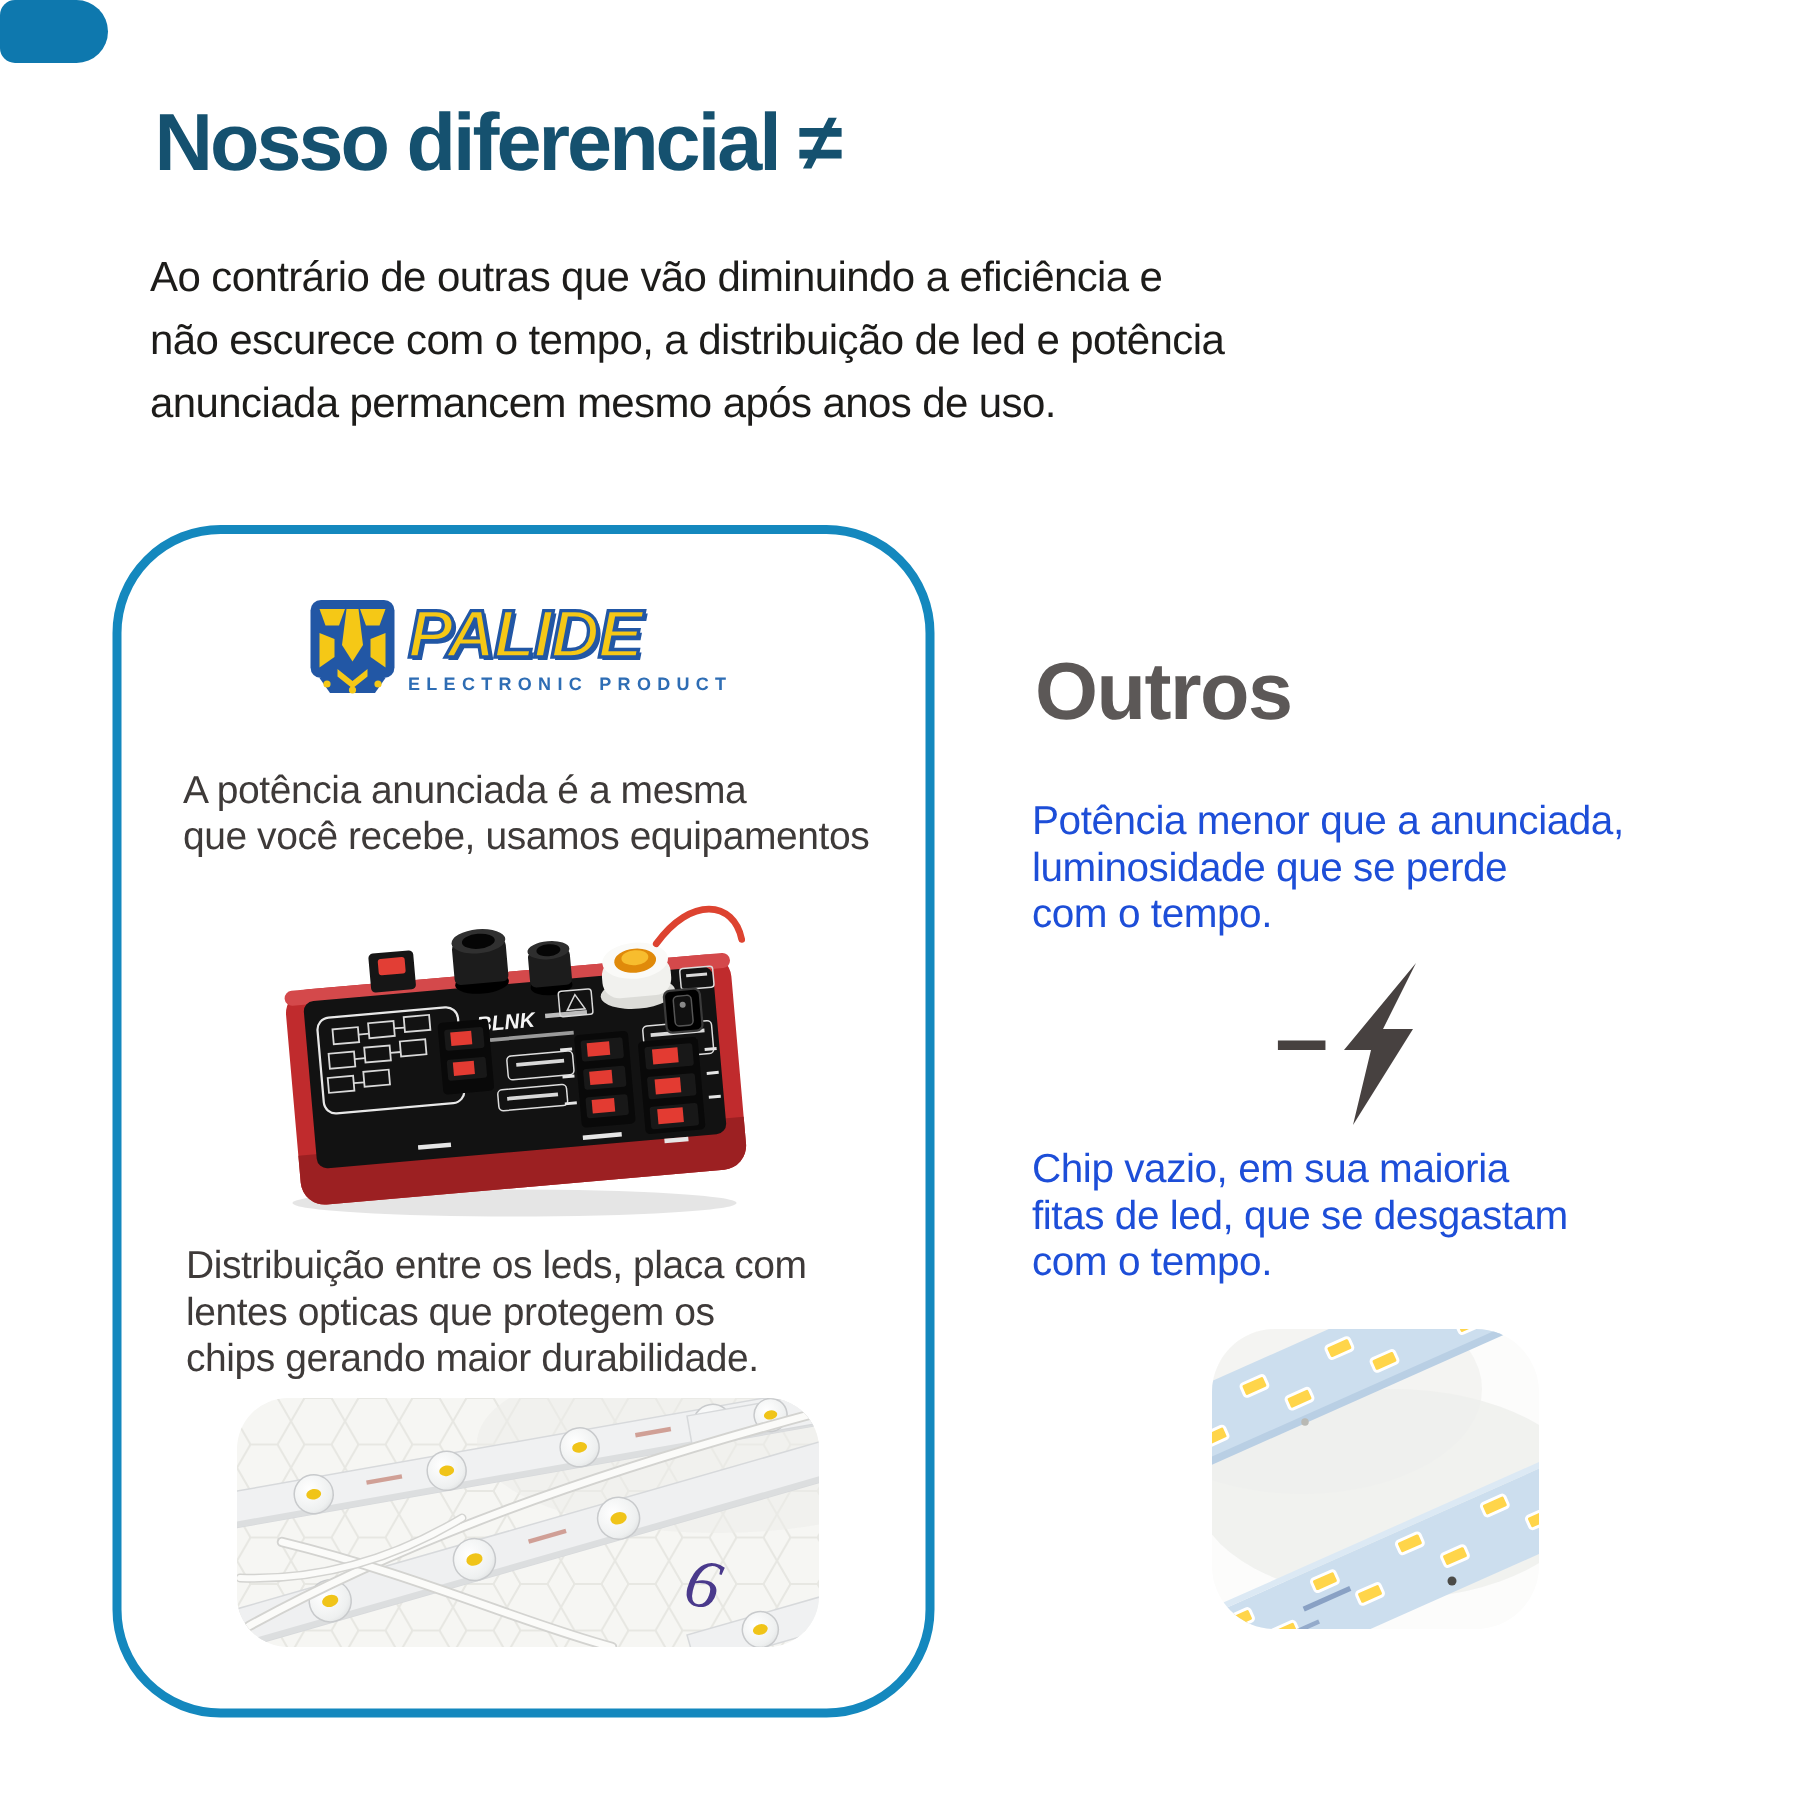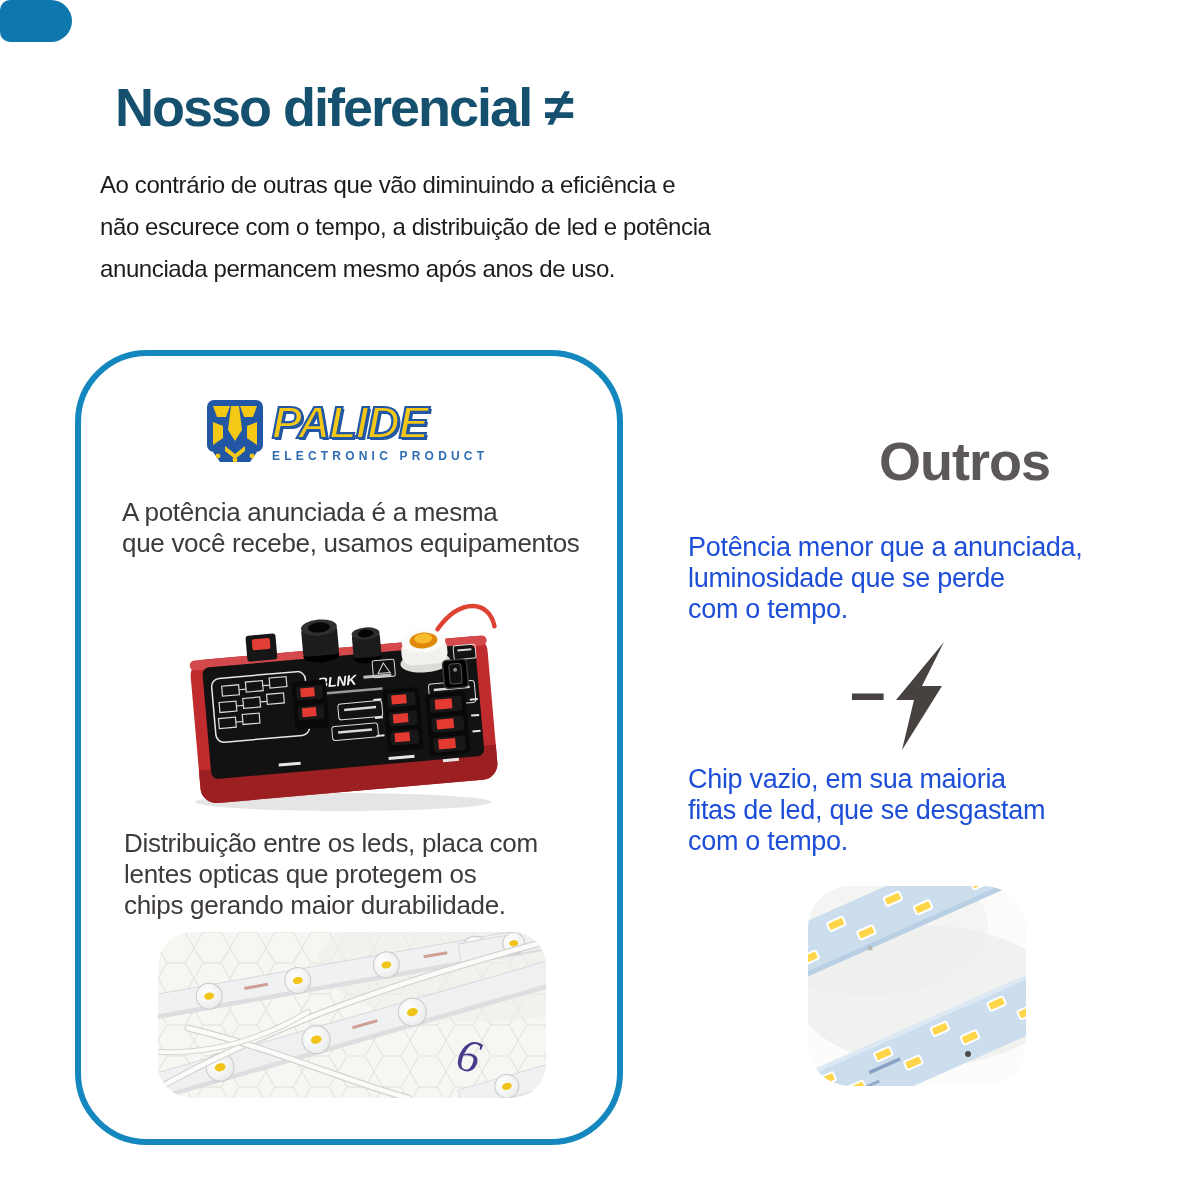--- a/index.html
+++ b/index.html
@@ -2,42 +2,42 @@
 <html><head>
 <meta charset="utf-8">
 <style>
   html,body{margin:0;padding:0;background:#ffffff;}
   #canvas{position:relative;width:1200px;height:1200px;background:#ffffff;overflow:hidden;
           font-family:"Liberation Sans",sans-serif;}
 
   
   .title-pill{position:absolute;left:0;top:80;width:72px;height:42px;background:#0e78ae;
               border-radius:10px 21px 21px 10px;}
-  .page-title{position:absolute;left:99px;top:60px;margin:16px;font-size:54px;font-weight:700;
+  .page-title{position:absolute;left:99px;top:60px;margin:4px;font-size:54px;font-weight:700;
               letter-spacing:-2px;color:#15516f;white-space:nowrap;}
-  .intro{position:absolute;left:100px;top:164px;font-size:24px;line-height:42px;
+  .intro{position:absolute;left:100px;top:164px;font-size:28px;line-height:42px;
          letter-spacing:-0.4px;color:#1d1c1a;white-space:nowrap;}
 
   
   .palide-card{position:absolute;left:75px;top:350px;width:548px;height:795px;
                border:6px solid #1488be;border-radius:72px;box-sizing:border-box;background:#fff;}
   .logo-row{position:absolute;left:205px;top:398px;display:flex;align-items:flex-start;gap:7px;}
   .logo-word{font-size:45px;font-weight:800;font-style:italic;letter-spacing:-1px;color:#f5c816;
              -webkit-text-stroke:2.2px #2257a5;text-shadow:2px 2px 0 #2257a5;line-height:1;margin-top:2px;}
   .logo-sub{font-size:12px;font-weight:700;letter-spacing:4.2px;color:#2e6db4;margin-top:4px;white-space:nowrap;}
   .card-par{position:absolute;font-size:26px;line-height:31px;letter-spacing:-0.3px;
             color:#3e3a39;white-space:nowrap;}
-  .p1{left:122px;top:497px;}
+  .p1{left:122px;top:511px;}
   .p2{left:124px;top:828px;}
   .device-wrap{position:absolute;left:178px;top:598px;width:325px;height:218px;}
   .ledboard-wrap{position:absolute;left:158px;top:932px;width:388px;height:166px;
                  border-radius:34px;overflow:hidden;}
 
   
-  .outros-heading{position:absolute;left:690px;top:430px;width:360px;margin:0;text-align:right;
+  .outros-heading{position:absolute;left:690px;top:430px;width:360px;margin:0;text-align:left;
                   font-size:54px;font-weight:800;color:#5c5857;letter-spacing:-1px;}
   .out-par{position:absolute;font-size:27px;line-height:31px;letter-spacing:-0.3px;
            color:#1d4ed8;white-space:nowrap;}
   .op1{left:688px;top:532px;}
   .op2{left:688px;top:764px;}
   .minus-glyph{position:absolute;left:850px;top:660px;font-size:64px;font-weight:700;color:#474140;line-height:64px;}
   .bolt-wrap{position:absolute;left:888px;top:642px;width:62px;height:108px;}
   .stripboard-wrap{position:absolute;left:808px;top:886px;width:218px;height:200px;
                    border-radius:42px;overflow:hidden;}
 </style>

